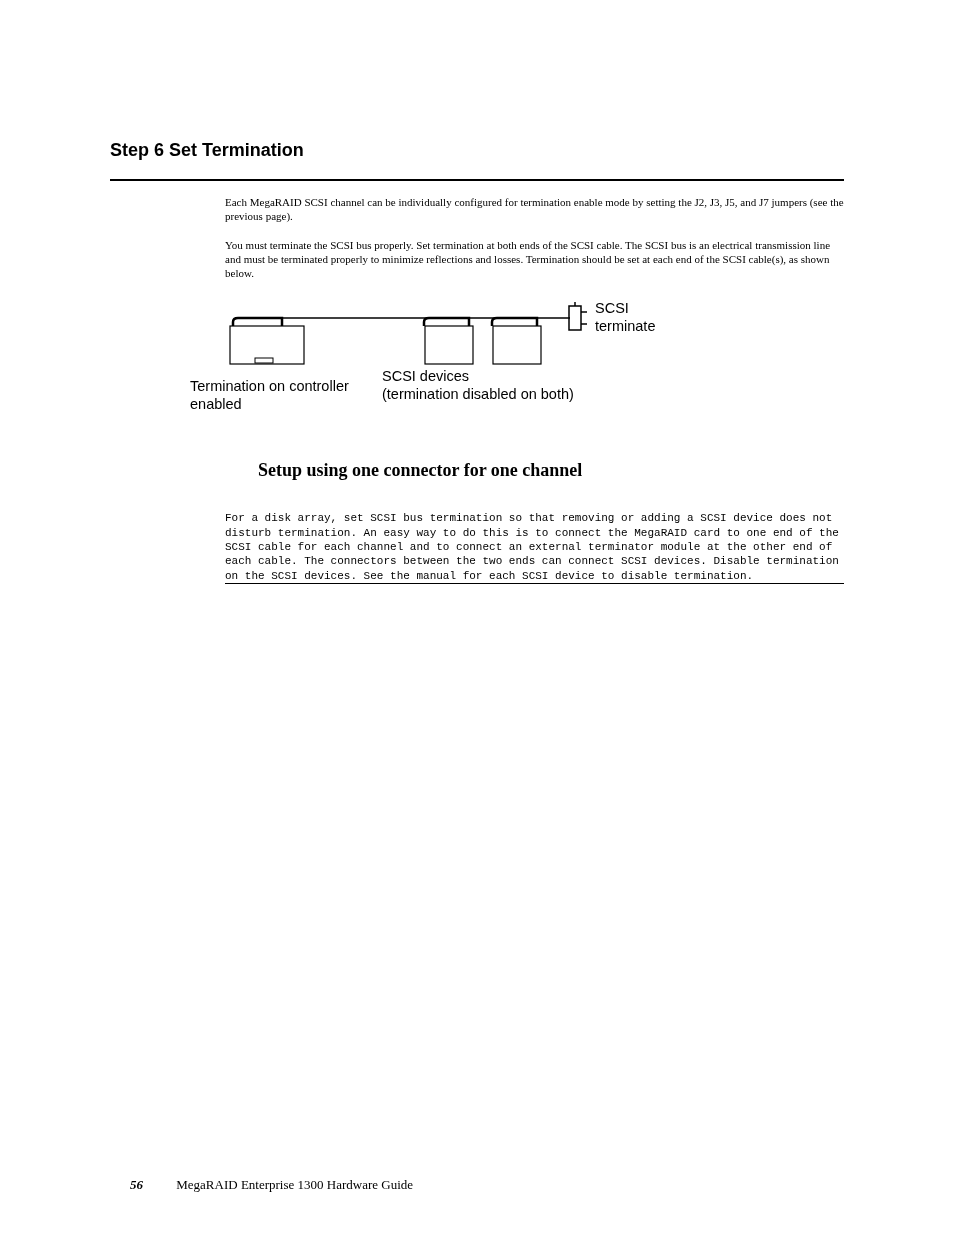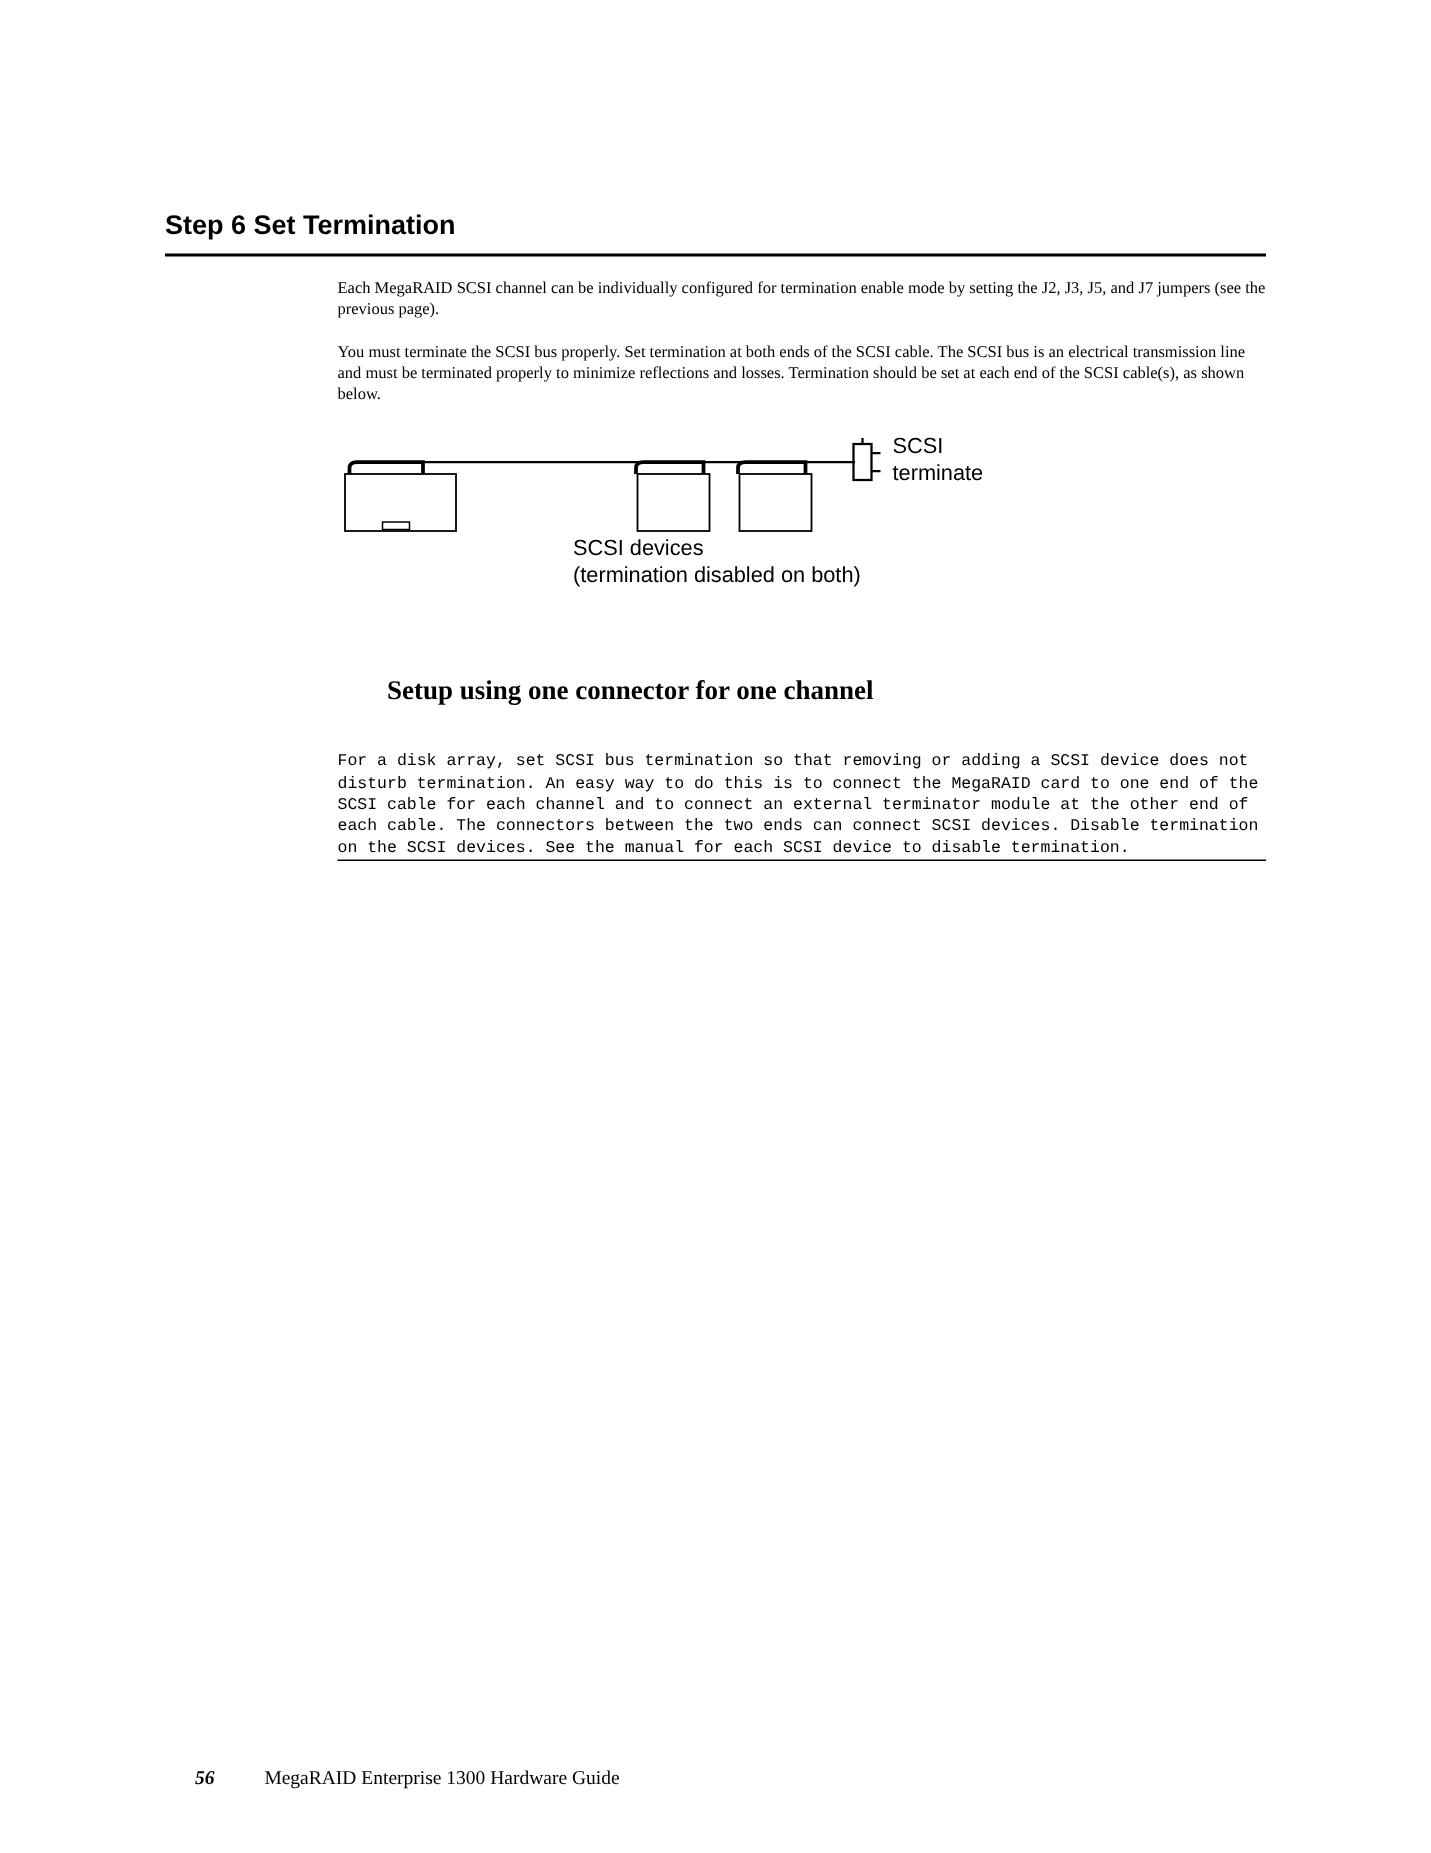--- a/index.html
+++ b/index.html
@@ -13,21 +13,21 @@
       width: 954px;
       height: 1235px;
       position: relative;
       padding: 140px 110px 50px 110px;
     }
     .section-heading {
       font-family: Arial, Helvetica, sans-serif;
       font-weight: bold;
       font-size: 18px;
       border-bottom: 2px solid #000;
-      padding-bottom: 8px;
+      padding-bottom: 18px;
       margin-bottom: 14px;
     }
     .body-text {
       margin-left: 115px;
       font-size: 11px;
       line-height: 1.3;
       margin-bottom: 14px;
     }
     .diagram-container {
       margin-left: 80px;
@@ -96,20 +96,24 @@
 
     <rect x="344" y="6" width="12" height="24" stroke="#000" stroke-width="1.5" fill="none"></rect>
     <line x1="350" y1="2" x2="350" y2="6" stroke="#000" stroke-width="1.5"></line>
     <line x1="356" y1="12" x2="362" y2="12" stroke="#000" stroke-width="1.5"></line>
     <line x1="356" y1="24" x2="362" y2="24" stroke="#000" stroke-width="1.5"></line>
   </svg>
   <div class="diagram-label" style="left:405px; top:0;">
     <span>SCSI</span><br>
     <span>terminate</span>
   </div>
+  <div class="diagram-label" style="left:0px; top:78px; width:180px;">
+    <span>Termination on controller</span><br>
+    <span>enabled</span>
+  </div>
   <div class="diagram-label" style="left:192px; top:68px; width:230px;">
     <span>SCSI devices</span><br>
     <span>(termination disabled on both)</span>
   </div>
 </div>
 
 <p class="diagram-caption">Setup using one connector for one channel</p>
 
 <p class="body-text last-block">For a disk array, set SCSI bus termination so that removing or adding a SCSI device does not disturb termination. An easy way to do this is to connect the MegaRAID card to one end of the SCSI cable for each channel and to connect an external terminator module at the other end of each cable. The connectors between the two ends can connect SCSI devices. Disable termination on the SCSI devices. See the manual for each SCSI device to disable termination.</p>
 

